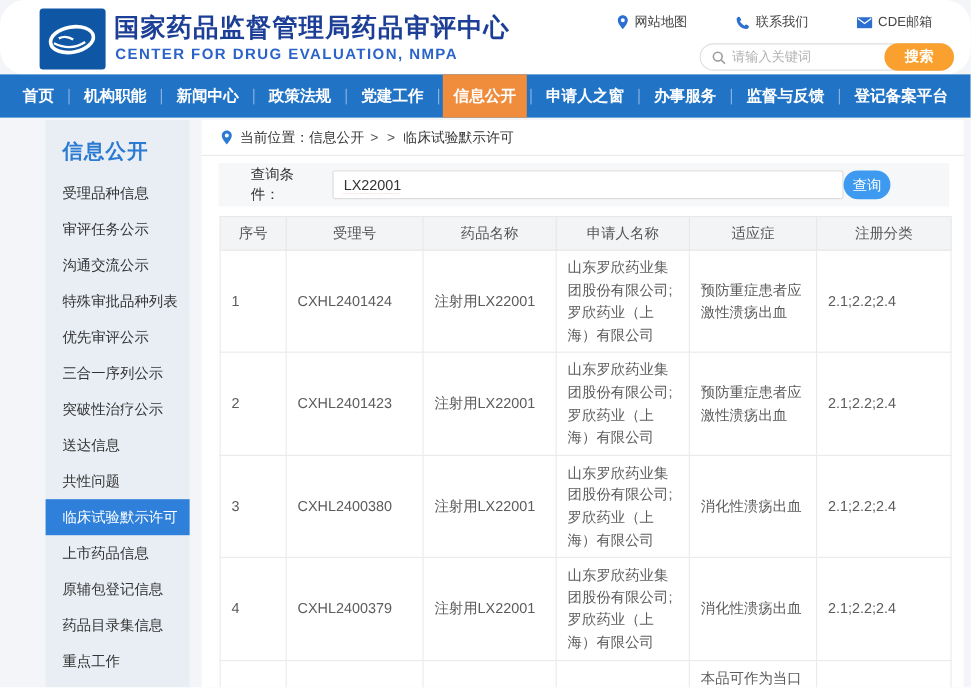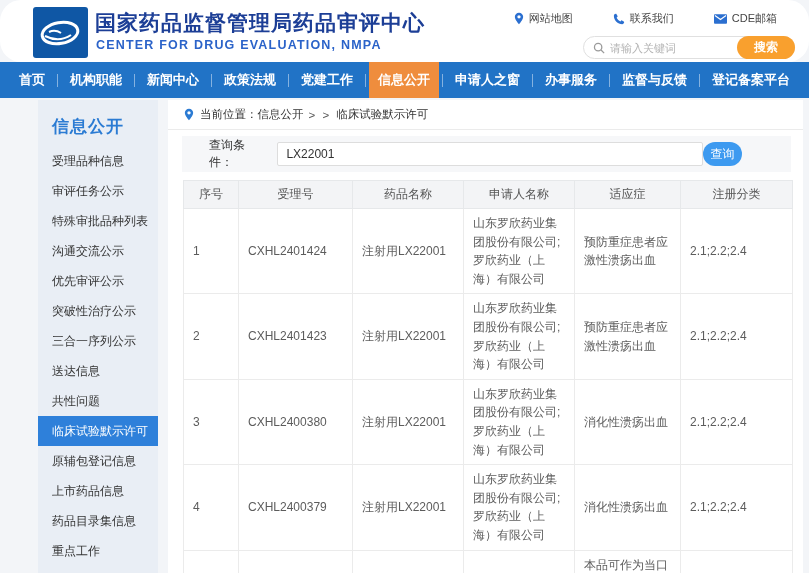--- a/index.html
+++ b/index.html
@@ -118,30 +118,30 @@
       <span class="nav-sep"></span>
     <span class="nav-item">监督与反馈</span>
       <span class="nav-sep"></span>
     <span class="nav-item">登记备案平台</span>
   </div>
 
   <div class="sidebar">
     <div class="sidebar-title">信息公开</div>
     <div class="side-item">受理品种信息</div>
     <div class="side-item">审评任务公示</div>
+    <div class="side-item">沟通交流公示</div>
     <div class="side-item">特殊审批品种列表</div>
-    <div class="side-item">沟通交流公示</div>
     <div class="side-item">优先审评公示</div>
+    <div class="side-item">三合一序列公示</div>
     <div class="side-item">突破性治疗公示</div>
-    <div class="side-item">三合一序列公示</div>
     <div class="side-item">送达信息</div>
     <div class="side-item">共性问题</div>
     <div class="side-item active">临床试验默示许可</div>
+    <div class="side-item">上市药品信息</div>
     <div class="side-item">原辅包登记信息</div>
-    <div class="side-item">上市药品信息</div>
     <div class="side-item">药品目录集信息</div>
     <div class="side-item">重点工作</div>
   </div>
 
   <div class="main">
     <div class="breadcrumb">
       <svg width="10" height="13" viewBox="0 0 12 14">
           <path fill="#2b7bd3" d="M6 0C3.2 0 1 2.2 1 5c0 3.5 5 9 5 9s5-5.5 5-9c0-2.8-2.2-5-5-5zm0 7a2 2 0 1 1 0-4 2 2 0 0 1 0 4z"></path>
         </svg>
       <span>当前位置：信息公开</span>

